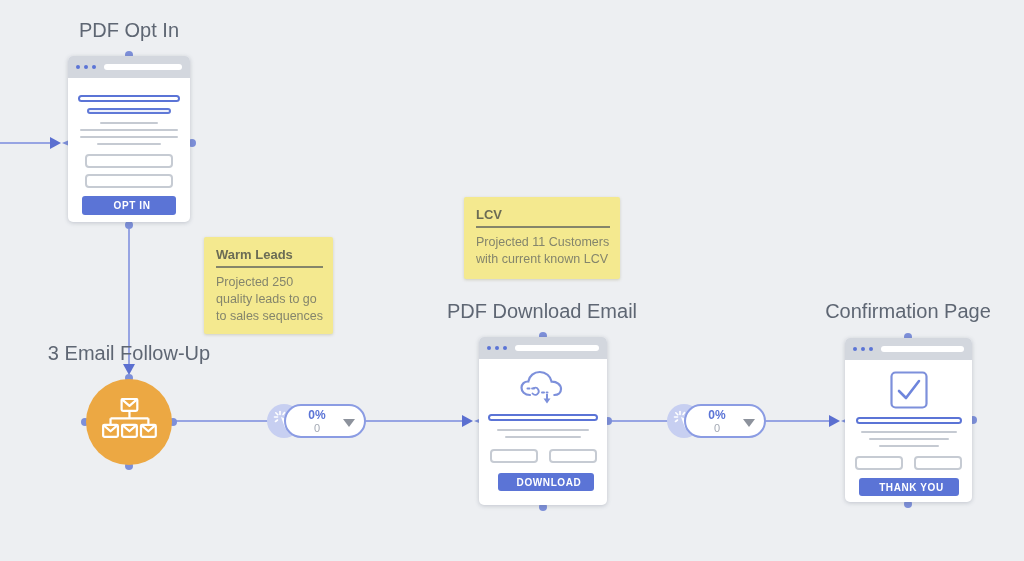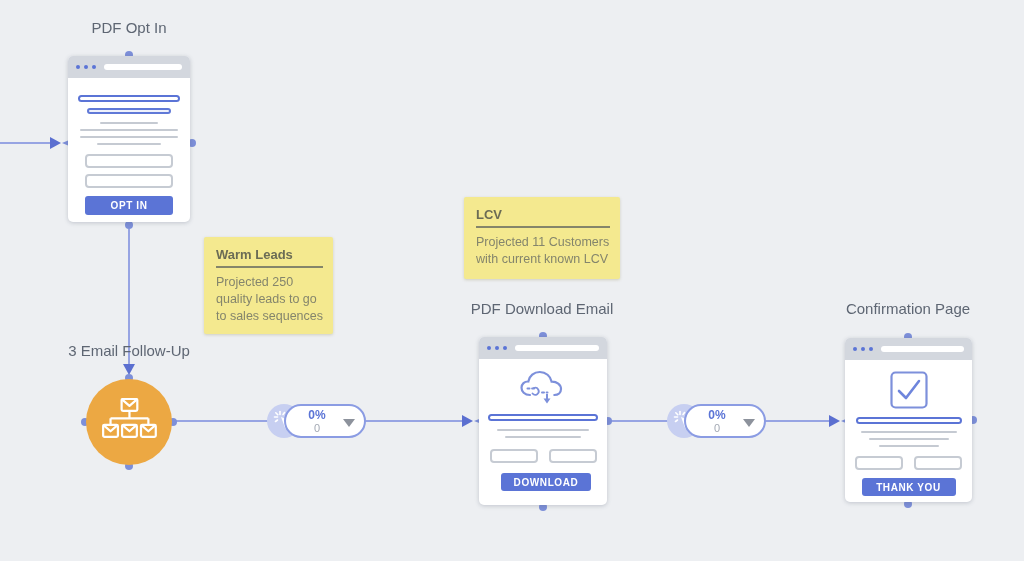--- a/index.html
+++ b/index.html
@@ -4,40 +4,40 @@
 <style>
   html,body{margin:0;padding:0;}
   body{font-family:"Liberation Sans", sans-serif;}
   .canvas{position:relative;width:1024px;height:561px;background:#edeff2;overflow:hidden;}
 
   
   .wires{position:absolute;left:0;top:0;z-index:1;}
 
   
   .node-title{position:absolute;transform:translateX(-50%);white-space:nowrap;
-    font-size:15px;color:#5e6673;z-index:4;text-align:right;}
+    font-size:20px;color:#5e6673;z-index:4;text-align:right;}
 
   
   .window{position:absolute;background:#ffffff;border-radius:5px;z-index:2;
     box-shadow:0 1px 4px rgba(80,90,110,.28);}
   .winbar{height:22px;background:#d3d7de;border-radius:5px 5px 0 0;display:flex;
     align-items:center;padding:0 8px;}
   .windot{width:4px;height:4px;border-radius:50%;background:#5b74d6;margin-right:4px;flex:0 0 auto;}
   .winpill{flex:1;height:6px;background:#ffffff;border-radius:3px;margin-left:4px;}
   .wincontent{display:flex;flex-direction:column;align-items:center;}
 
   
   .bar-blue{border:2px solid #5b74d6;border-radius:5px;height:3px;background:#fff;}
   .bar-blue-thin{border:2px solid #6079d7;border-radius:4px;height:2px;background:#eef1fb;}
   .gline{height:2px;background:#c5cad2;border-radius:1px;}
   .pinput{border:2px solid #c6cbd3;border-radius:4px;height:10px;background:#fff;}
   .inputs-row{display:flex;justify-content:center;gap:11px;}
   .mock-btn{background:#5b74d6;color:#ffffff;font-size:10px;font-weight:bold;
     letter-spacing:.6px;text-align:left;border-radius:3px;display:flex;
-    align-items:center;justify-content:center;}
+    align-items:center;justify-content:center;padding-left:6px;}
 
   
   .action-circle{position:absolute;border-radius:50%;background:#eca843;z-index:2;
     display:flex;align-items:center;justify-content:center;}
 
   
   .note{position:absolute;background:#f4e98f;z-index:3;border-radius:2px;
     box-shadow:0 1px 3px rgba(120,110,40,.25);padding:10px 10px 26px 12px;box-sizing:border-box;}
   .note-title{font-size:13px;font-weight:bold;color:#6b6c55;
     border-bottom:2px solid #84856a;padding-bottom:4px;margin-bottom:6px;}

